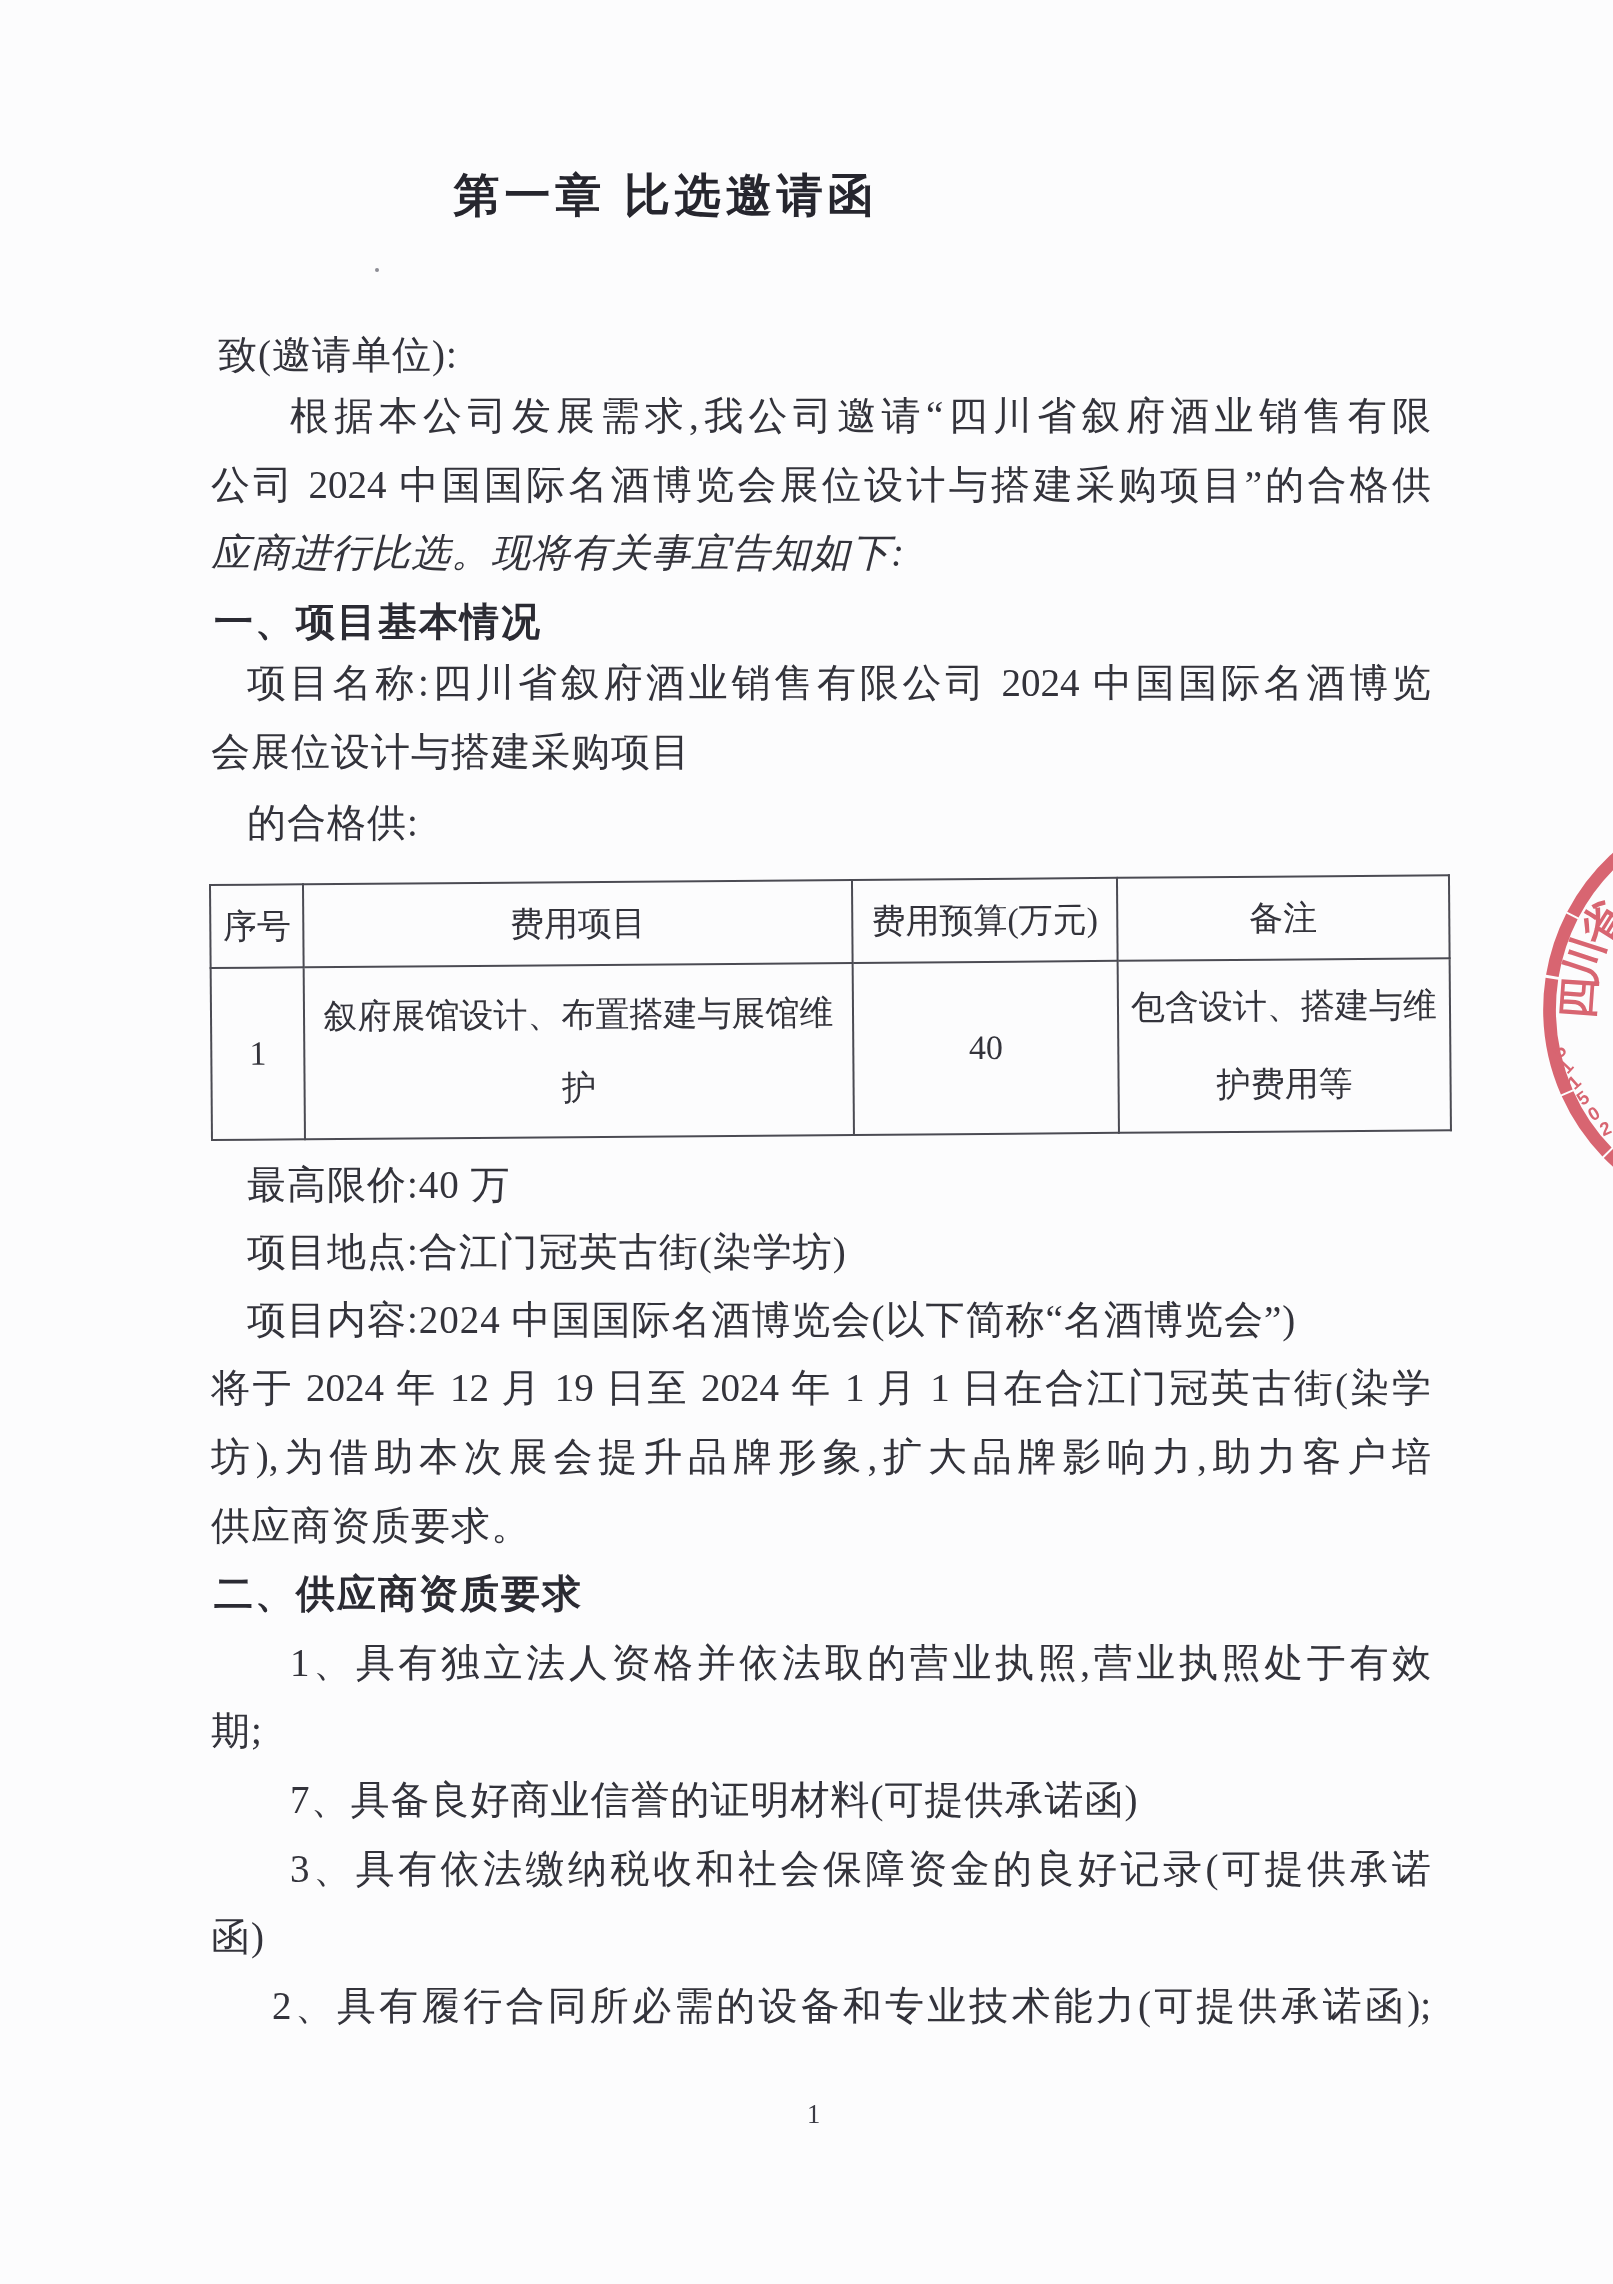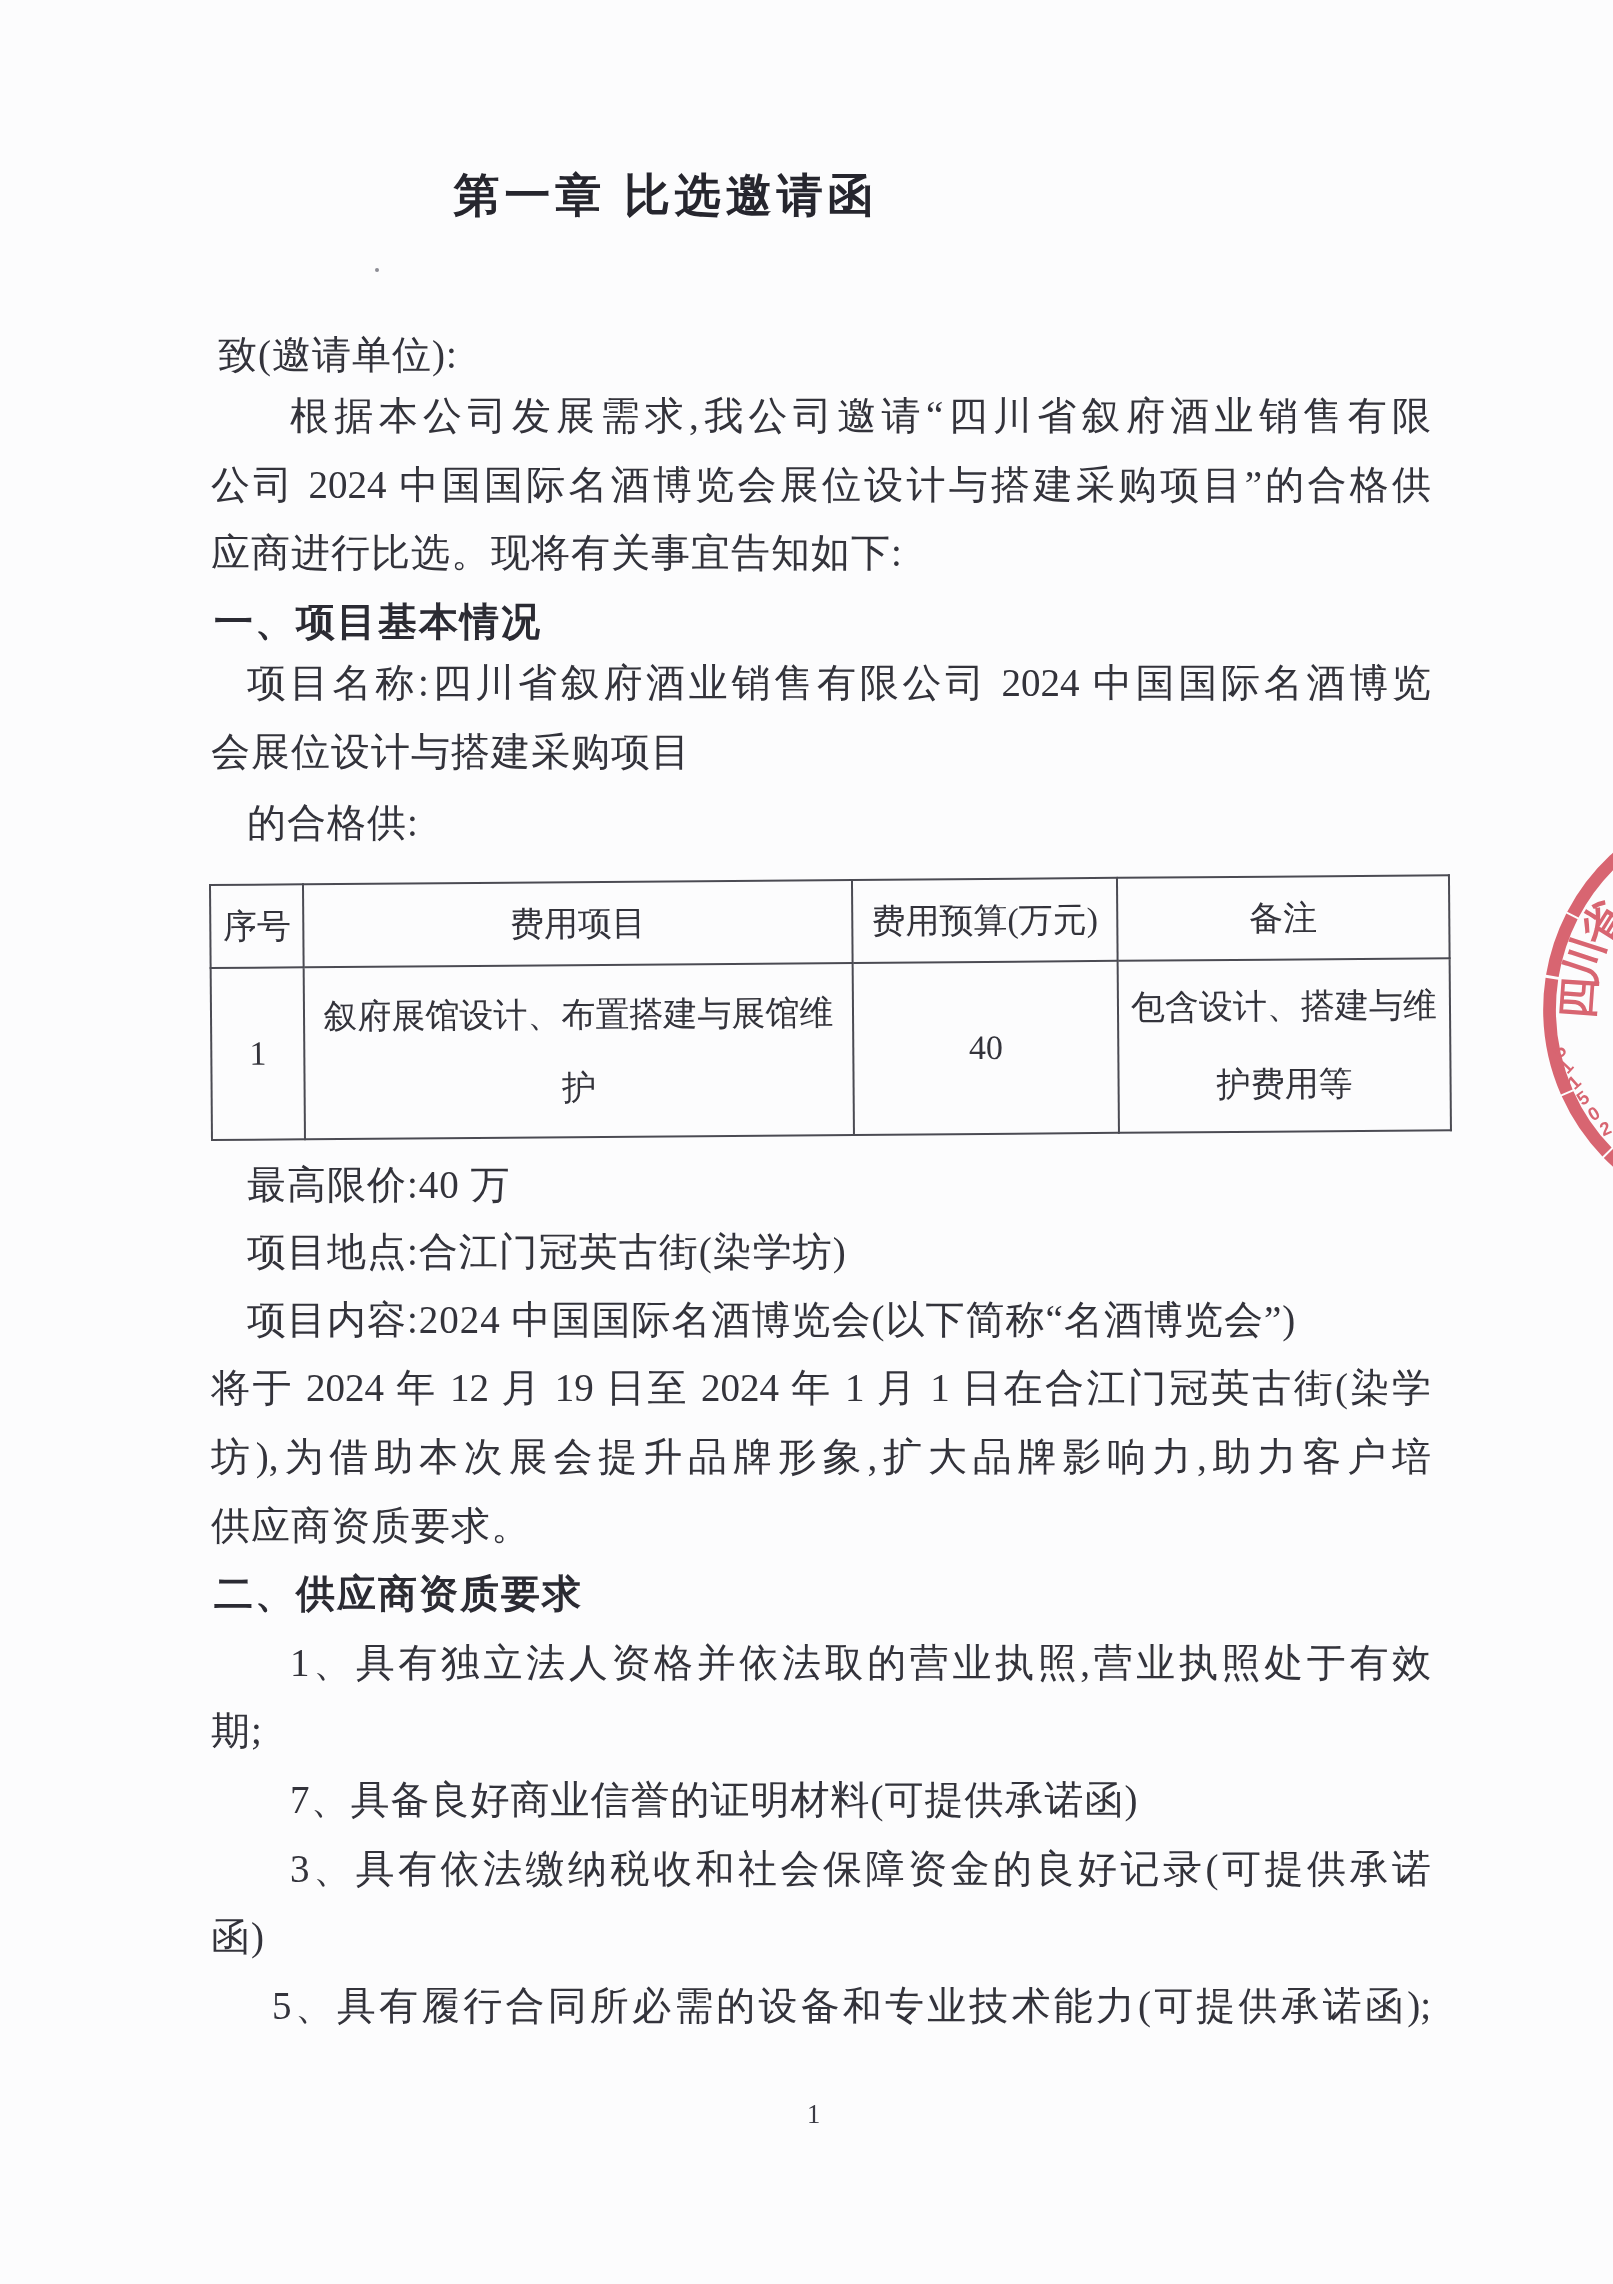--- a/index.html
+++ b/index.html
@@ -61,21 +61,21 @@
   <div class="title-wrap">
     <span class="title">第一章 比选邀请函</span>
   </div>
 
   <div class="speck" style="left:375px;top:268px;"></div>
 
   <div class="ln" style="top:331px;left:218px;">致(邀请单位):</div>
 
   <div class="ln just" style="top:392px;left:290px;width:1141px;">根据本公司发展需求,我公司邀请“四川省叙府酒业销售有限</div>
   <div class="ln just" style="top:461px;left:211px;width:1220px;">公司 2024 中国国际名酒博览会展位设计与搭建采购项目”的合格供</div>
-  <div class="ln" style="top:529px;left:211px;">应商进行比选。现将有关事宜告知如下:</div>
+  <div class="ln" style="top:529px;left:211px;font-style:italic;">应商进行比选。现将有关事宜告知如下:</div>
 
   <div class="ln hd" style="top:598px;left:214px;">一、项目基本情况</div>
   <div class="ln just" style="top:659px;left:247px;width:1184px;">项目名称:四川省叙府酒业销售有限公司 2024 中国国际名酒博览</div>
   <div class="ln" style="top:728px;left:211px;">会展位设计与搭建采购项目</div>
   <div class="ln" style="top:799px;left:247px;">的合格供:</div>
 
   <table class="budget">
     <colgroup>
       <col style="width:93px;">
         <col style="width:549px;">
@@ -104,21 +104,21 @@
   <div class="ln just" style="top:1364px;left:211px;width:1220px;">将于 2024 年 12 月 19 日至 2024 年 1 月 1 日在合江门冠英古街(染学</div>
   <div class="ln just" style="top:1433px;left:211px;width:1220px;">坊),为借助本次展会提升品牌形象,扩大品牌影响力,助力客户培</div>
   <div class="ln" style="top:1502px;left:211px;">供应商资质要求。</div>
 
   <div class="ln hd" style="top:1570px;left:214px;">二、供应商资质要求</div>
   <div class="ln just" style="top:1639px;left:290px;width:1141px;">1、具有独立法人资格并依法取的营业执照,营业执照处于有效</div>
   <div class="ln" style="top:1707px;left:211px;">期;</div>
   <div class="ln" style="top:1776px;left:290px;">7、具备良好商业信誉的证明材料(可提供承诺函)</div>
   <div class="ln just" style="top:1845px;left:290px;width:1141px;">3、具有依法缴纳税收和社会保障资金的良好记录(可提供承诺</div>
   <div class="ln" style="top:1913px;left:211px;">函)</div>
-  <div class="ln just" style="top:1982px;left:272px;width:1159px;">5、具有履行合同所必需的设备和专业技术能力(可提供承诺函);</div>
+  <div class="ln just" style="top:1982px;left:272px;width:1159px;">2、具有履行合同所必需的设备和专业技术能力(可提供承诺函);</div>
 
   <svg class="seal" viewBox="0 0 160 420">
     <circle cx="235" cy="175" r="209" fill="none" stroke-width="13" stroke-dasharray="72 2 118 3 64 2 140 3 90 2" stroke="#d4515e"></circle>
     <text font-size="43" text-anchor="middle" dominant-baseline="central" transform="translate(55,163) rotate(-86)" fill="#d4515e">四</text>
     <text font-size="43" text-anchor="middle" dominant-baseline="central" transform="translate(62,123) rotate(-72)" fill="#d4515e">川</text>
     <text font-size="43" text-anchor="middle" dominant-baseline="central" transform="translate(79,87) rotate(-58)" fill="#d4515e">省</text>
     <text font-size="19" text-anchor="middle" dominant-baseline="central" transform="translate(36,217) rotate(-52)" fill="#d4515e">5</text>
     <text font-size="19" text-anchor="middle" dominant-baseline="central" transform="translate(43,233) rotate(-47)" fill="#d4515e">1</text>
     <text font-size="19" text-anchor="middle" dominant-baseline="central" transform="translate(51,249) rotate(-42)" fill="#d4515e">1</text>
     <text font-size="19" text-anchor="middle" dominant-baseline="central" transform="translate(60,265) rotate(-36)" fill="#d4515e">5</text>

